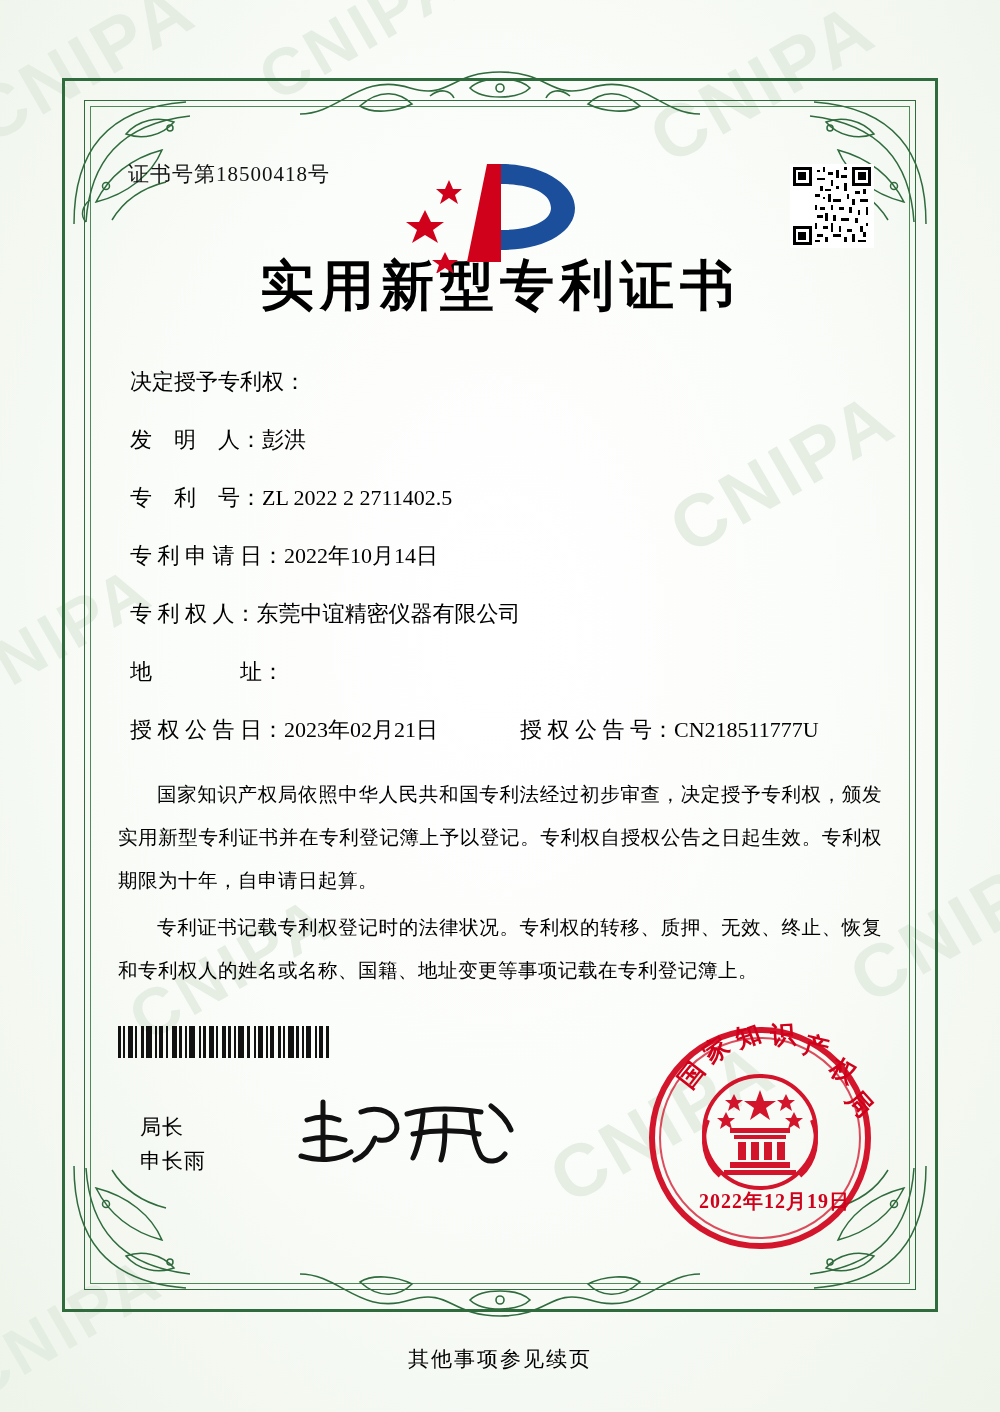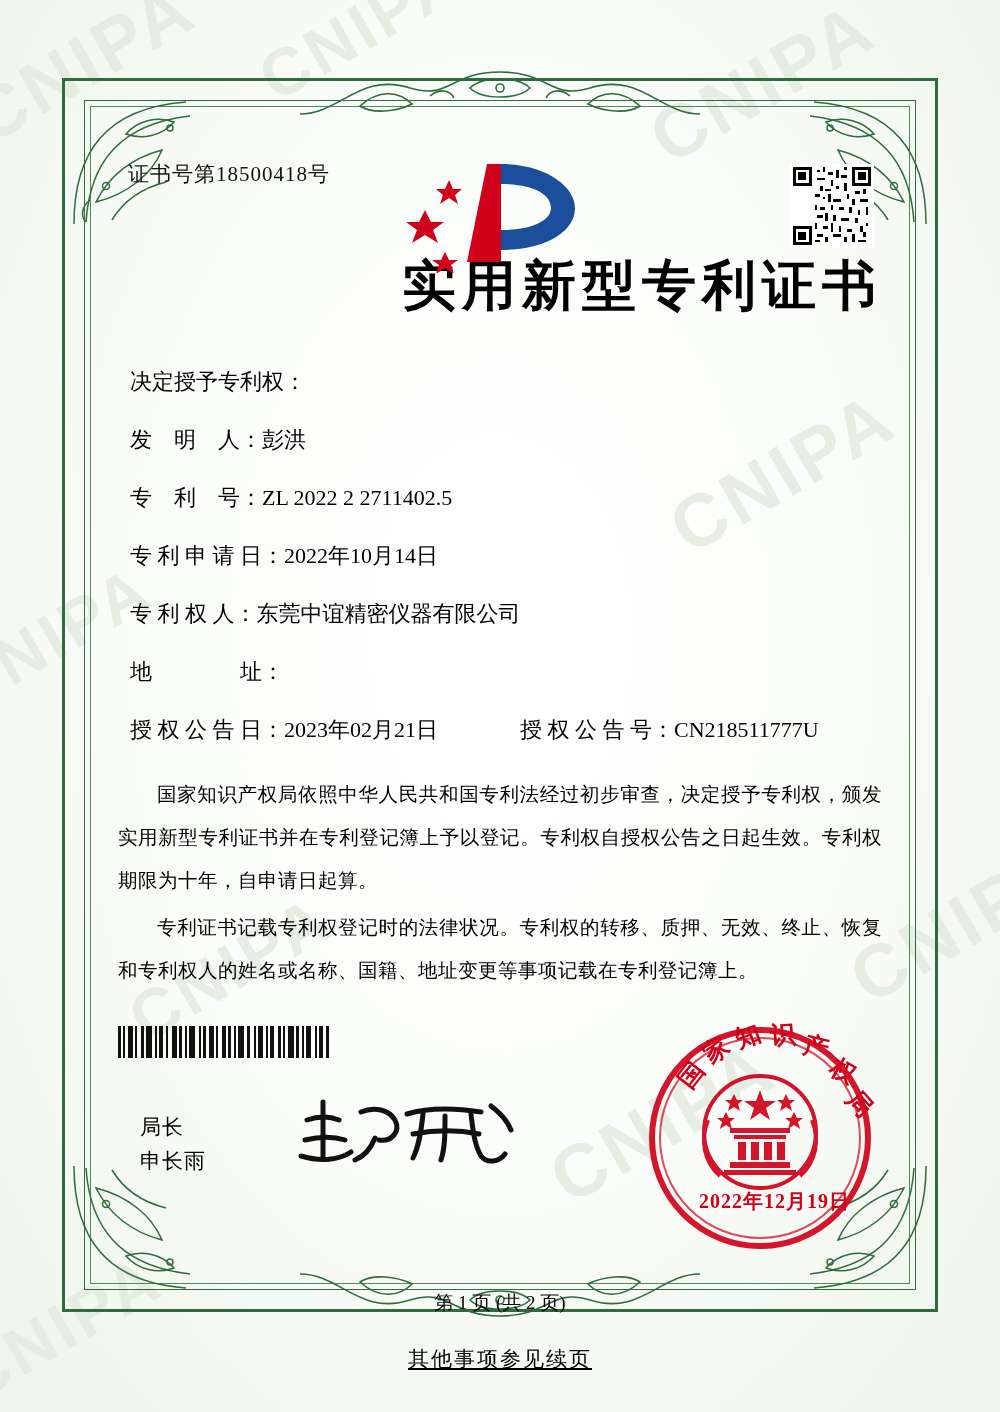--- a/index.html
+++ b/index.html
@@ -92,21 +92,21 @@
     right: 8px;
     top: 24px;
     width: 84px;
     height: 84px;
     background: #fff;
     padding: 3px;
     box-sizing: border-box;
   }
 
   .title {
-    text-align: right;
+    text-align: center;
     font-size: 54px;
     font-weight: 700;
     letter-spacing: 6px;
     margin-top: 62px;
     color: #000;
     font-family: Liberation Serif, serif;
   }
 
   .fields {
     margin-top: 44px;
@@ -202,21 +202,20 @@
     color: #000;
   }
   .footnote {
     position: absolute;
     left: 0; right: 0;
     top: 1345px;
     text-align: center;
     font-size: 21px;
     color: #000;
     letter-spacing: 2px;
-    text-decoration: underline;
   }
 </style>
 </head>
 <body>
 
 <div class="page">
 
   <div class="wm a" style="left:-40px; top:20px;">CNIPA</div>
   <div class="wm b" style="left:250px; top:-10px;">CNIPA</div>
   <div class="wm a" style="left:640px; top:40px;">CNIPA</div>
@@ -554,16 +553,15 @@
       <text transform="translate(101,32) rotate(-20)">知</text>
       <text transform="translate(133,28) rotate(-4)">识</text>
       <text transform="translate(164,36) rotate(14)">产</text>
       <text transform="translate(190,56) rotate(30)">权</text>
       <text transform="translate(207,84) rotate(48)">局</text>
     </g>
   </svg>
 
   <div class="seal-date">2022年12月19日</div>
 
-  <div class="page-num">第 1 页 (共 2 页)</div>
   <div class="footnote">其他事项参见续页</div>
 
 </div>
 
 </body></html>

